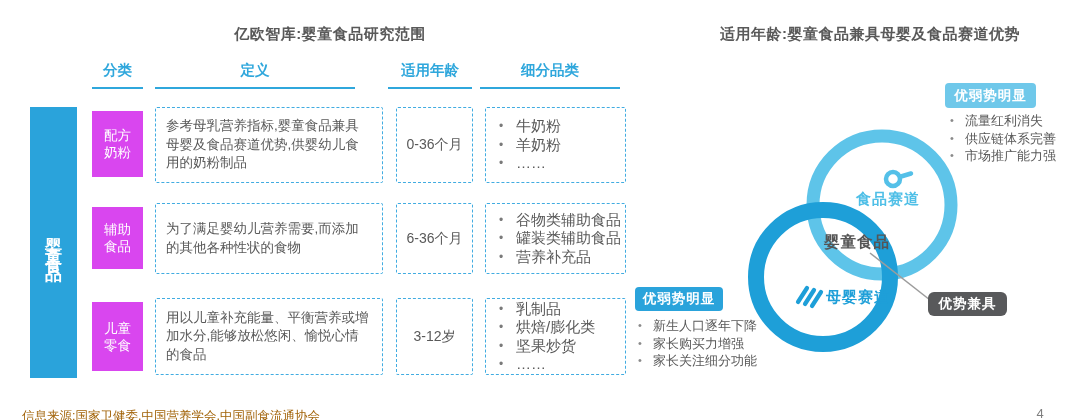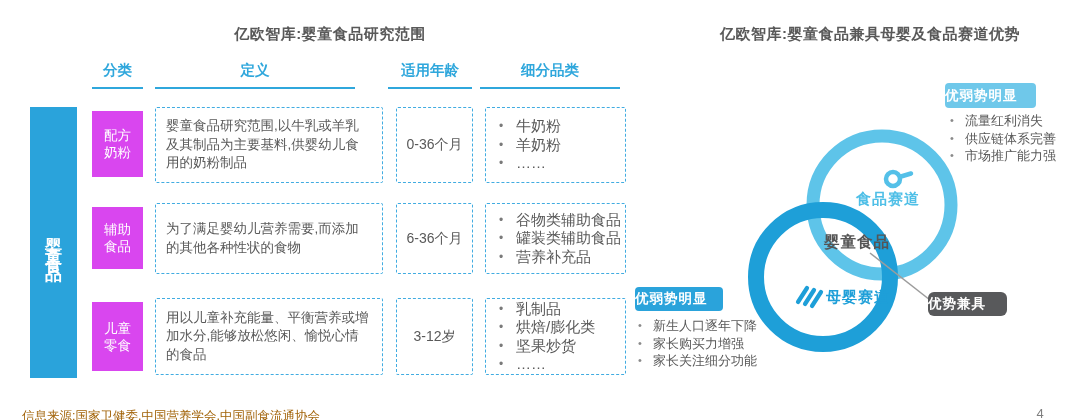--- a/index.html
+++ b/index.html
@@ -50,21 +50,21 @@
 
   
   .venn-svg { position:absolute; left:0; top:0; pointer-events:none; }
 
   .venn-label { position:absolute; font-weight:bold; font-size:15px; letter-spacing:1px; }
   .food-label   { left:856px; top:173px; color:#4FBFE7; }
   .baby-label   { left:824px; top:215px; color:#555555; font-size:15.5px; }
   .mother-label { left:826px; top:271px; color:#1E9FD8; }
 
   
-  .badge { position:absolute; color:#fff; font-size:13.5px; font-weight:bold; 
+  .badge { position:absolute; color:#fff; font-size:13.5px; font-weight:bold; text-align:center;
            border-radius:4px; letter-spacing:1px; }
   .badge-food   { left:945px; top:66px;  width:91px; height:25px; line-height:25px; background:#6FC8EA; }
   .badge-mother { left:635px; top:270px; width:88px; height:24px; line-height:24px; background:#2AA3DB; }
   .badge-both   { left:928px; top:275px; width:79px; height:24px; line-height:24px; background:#58595B; border-radius:6px; }
 
   
   .ann { position:absolute; list-style:none; }
   .ann li { position:relative; padding-left:17px; font-size:13px; color:#595959; line-height:17.5px; }
   .ann li::before { content:"•"; position:absolute; left:2px; top:0; color:#8a8a8a; font-size:11px; }
   .list-food   { left:948px; top:95px; }
@@ -74,34 +74,34 @@
   
   .source { position:absolute; left:22px; top:391px; font-size:12.5px; color:#a16207; }
   .page-num { position:absolute; left:1030px; top:389px; width:20px; font-size:13px; color:#7F7F7F; text-align:center; }
 </style>
 </head>
 <body>
 
 <div class="stage">
 
   <div class="title l-title">亿欧智库:婴童食品研究范围</div>
-  <div class="title r-title">亿欧智库:婴童食品兼具母婴及食品赛道优势</div>
+  <div class="title r-title">适用年龄:婴童食品兼具母婴及食品赛道优势</div>
 
   <div class="col-head h-cat">分类</div>
   <div class="col-head h-def">定义</div>
   <div class="col-head h-age">适用年龄</div>
   <div class="col-head h-sub">细分品类</div>
 
   <div class="side-bar">
     <span>婴童食品</span>
   </div>
 
   <div class="cat cat0">配方奶粉</div>
   <div class="dash def row0">
-    <span>婴童食品研究范围,以牛乳或羊乳及其制品为主要基料,供婴幼儿食用的奶粉制品</span>
+    <span>参考母乳营养指标,婴童食品兼具母婴及食品赛道优势,供婴幼儿食用的奶粉制品</span>
   </div>
   <div class="dash age row0">0-36个月</div>
   <div class="dash sub row0">
     <ul>
       <li>牛奶粉</li>
       <li>羊奶粉</li>
       <li>……</li>
     </ul>
   </div>
 

